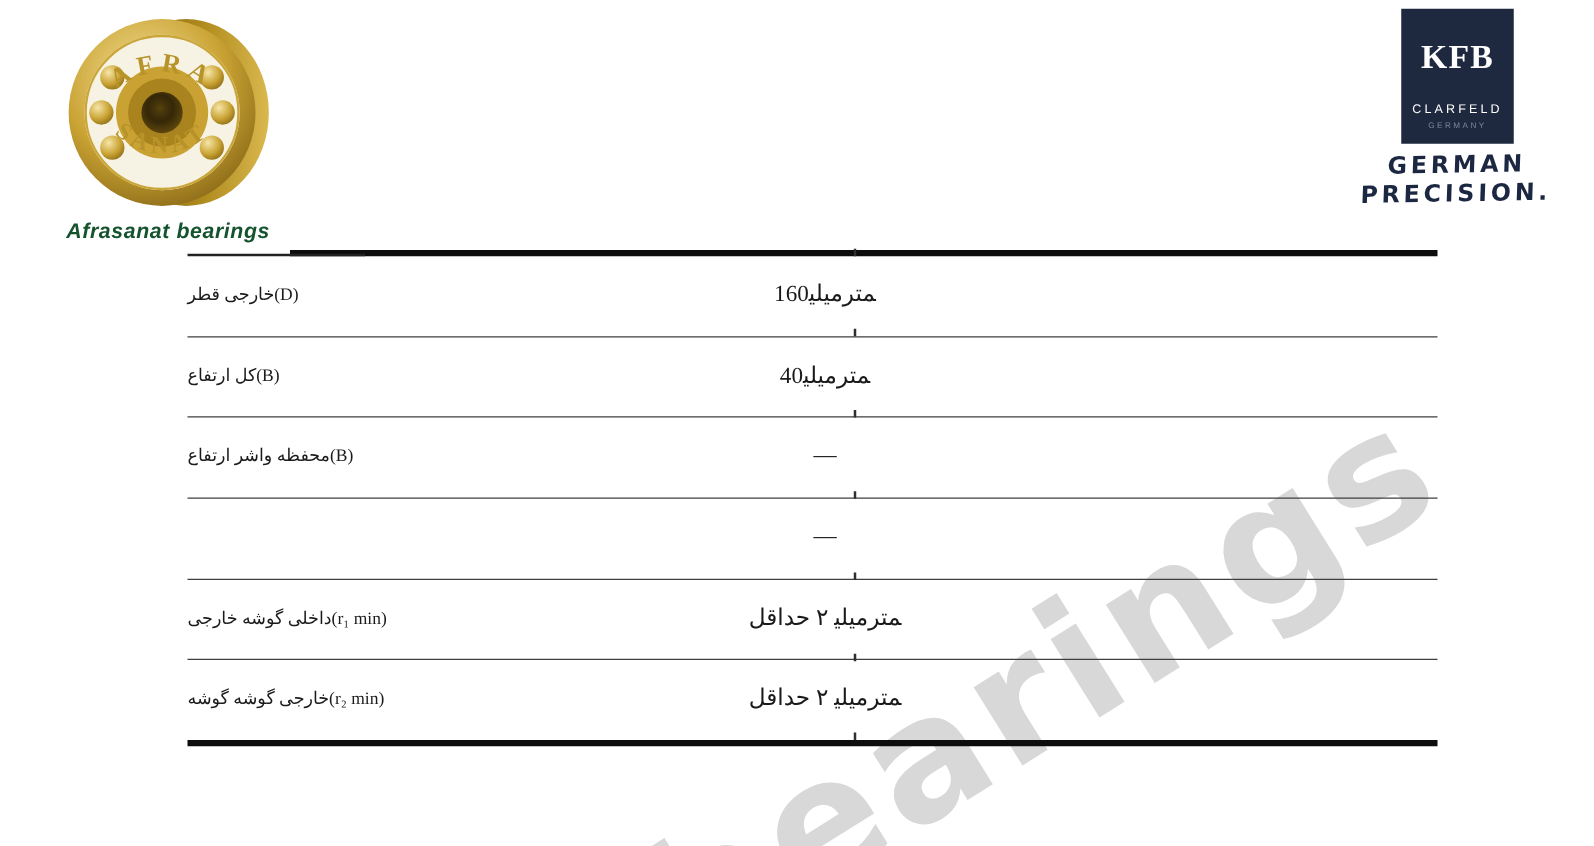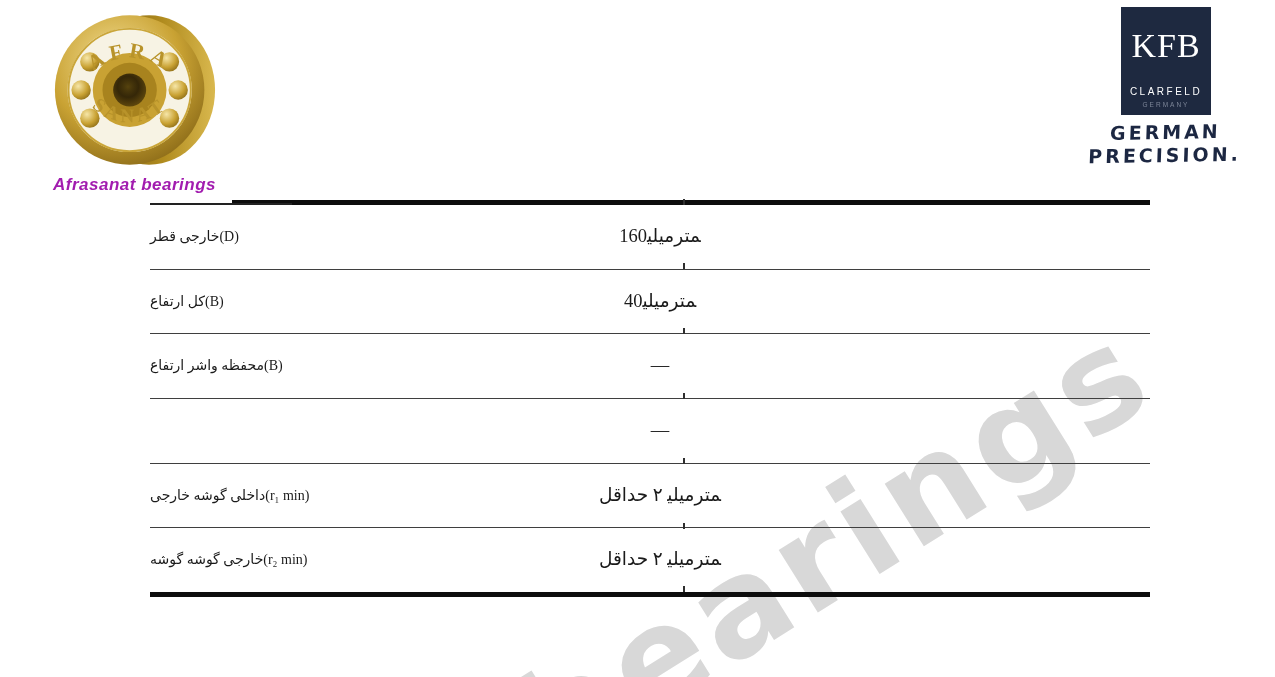--- a/index.html
+++ b/index.html
@@ -32,21 +32,21 @@
     font-size:20px; white-space:nowrap;
   }
   
   .kfb-box {
     position:absolute; left:1121px; top:7px; width:90px; height:108px; z-index:1;
     display:flex; flex-direction:column; align-items:center; justify-content:center;
     padding-top:14px; text-align:center;
   }
   .kfb-main {
     color:#fff; font-family:"Liberation Serif","DejaVu Serif",serif;
-    font-weight:normal; font-size:34px; line-height:1; letter-spacing:1px;
+    font-weight:bold; font-size:27px; line-height:1; letter-spacing:1px;
   }
   .kfb-sub {
     color:#fff; font-family:"Liberation Sans","DejaVu Sans",sans-serif;
     font-size:10px; letter-spacing:2.5px; margin-top:23px; white-space:nowrap;
   }
   .kfb-country {
     color:#7d8698; font-family:"Liberation Sans","DejaVu Sans",sans-serif;
     font-size:6.5px; letter-spacing:2px; margin-top:4px;
   }
   .slogan {
@@ -125,21 +125,21 @@
       <circle cx="80" cy="88" r="28" fill="#a8831e"></circle>
       <circle cx="80" cy="88" r="17" fill="url(#hole)"></circle>
       <text font-family="Liberation Serif, DejaVu Serif, serif" font-size="22" font-weight="bold" fill="#b8932a" letter-spacing="5" text-anchor="middle">
         <textPath href="#arcTop" startOffset="50%">AFRA</textPath>
       </text>
       <text font-family="Liberation Serif, DejaVu Serif, serif" font-size="20" font-weight="bold" fill="#b8932a" letter-spacing="4" text-anchor="middle">
         <textPath href="#arcBot" startOffset="50%">SANAT</textPath>
       </text>
     </svg>
   </div>
-  <div class="tagline" style="color: #a21caf;">Afrasanat bearings</div>
+  <div class="tagline" style="color: #14532d;">Afrasanat bearings</div>
 
 
   <div class="kfb-box" style="background: rgb(30, 41, 64);">
     <div class="kfb-main">KFB</div>
     <div class="kfb-sub">CLARFELD</div>
     <div class="kfb-country">GERMANY</div>
   </div>
   <div class="slogan" style="color: rgb(28, 39, 66);">
     <div>GERMAN</div>
     <div>PRECISION.</div>

